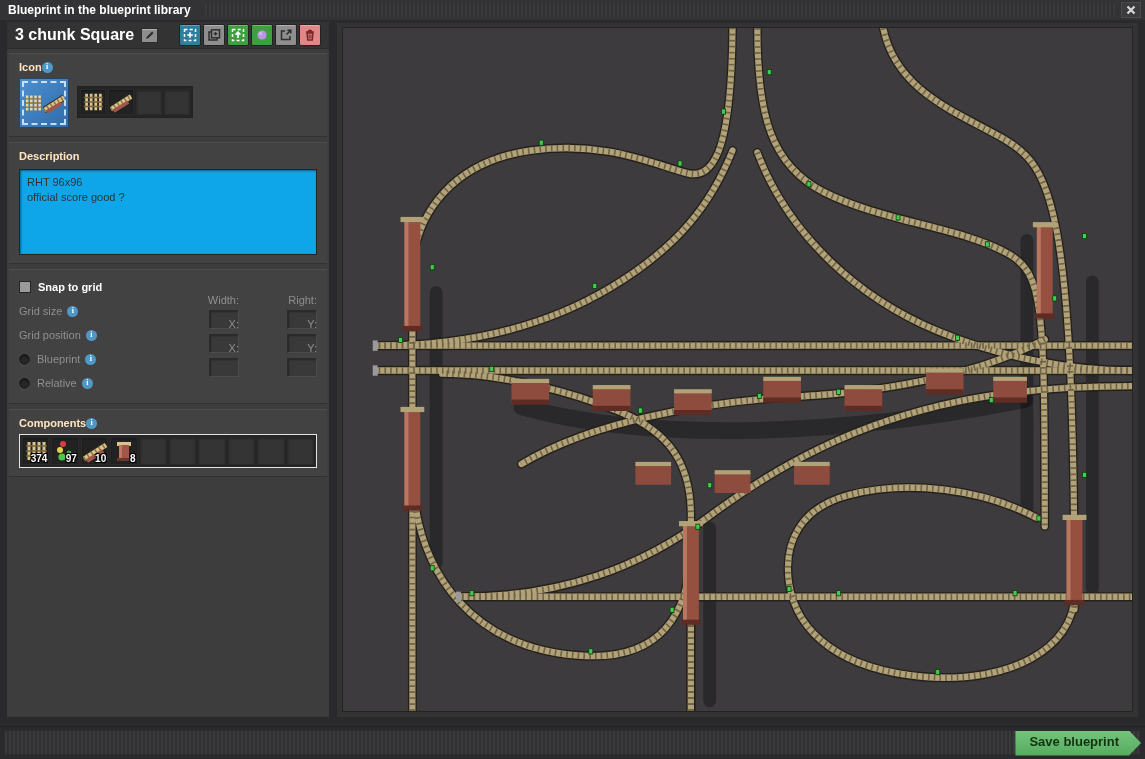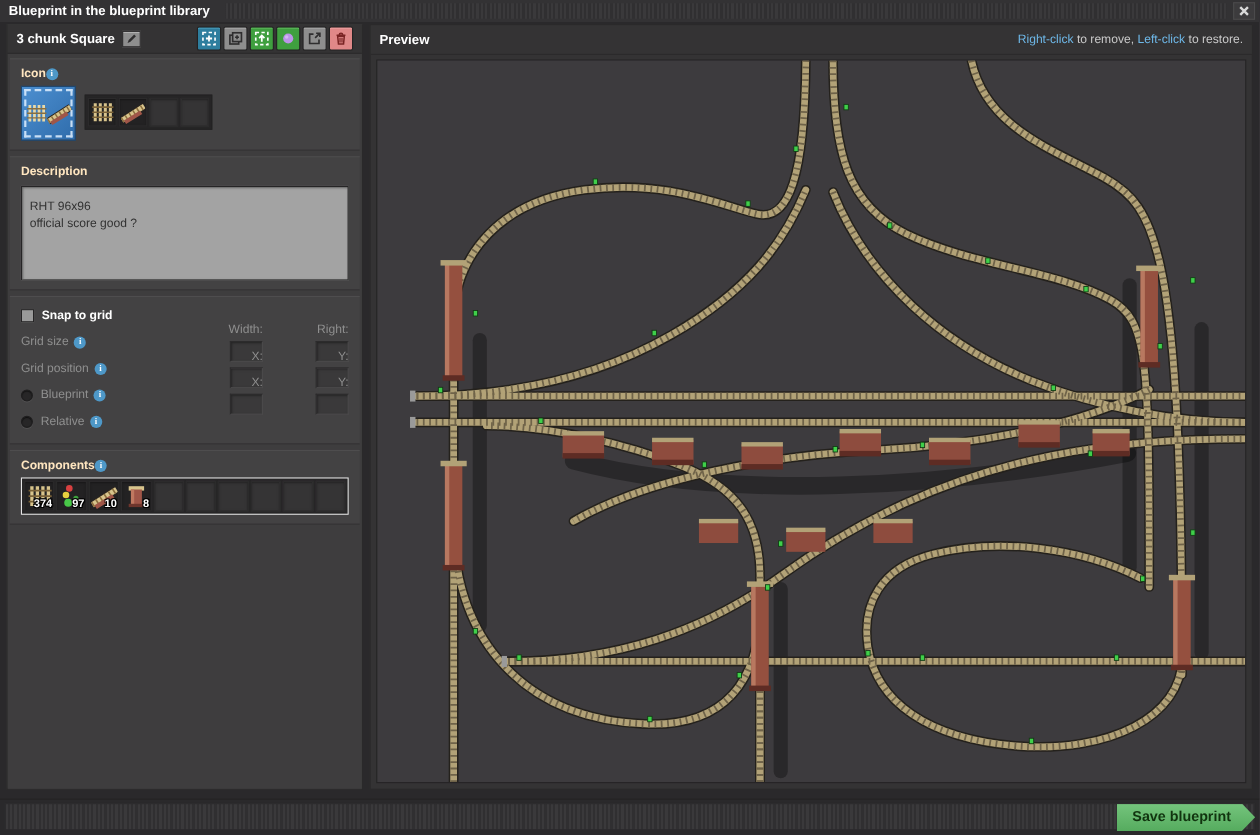--- a/index.html
+++ b/index.html
@@ -35,21 +35,21 @@
   }
   .right-panel {
     position:absolute; left:336px; top:22px; width:803px; height:696px;
     background:#343334; border:1px solid #2a292a;
     display:flex; flex-direction:column;
   }
   .subheader {
     height:27px; background:#343334; border-bottom:1px solid #2b2a2b;
     display:flex; align-items:center; padding:0 8px; flex:none;
   }
-  .subheader .sub-title { color:#ffffff; font-weight:bold; font-size:12px; }
+  .subheader .sub-title { color:#ffffff; font-weight:bold; font-size:16px; }
   
   .bp-toolbar { display:flex; gap:2px; margin-left:auto; }
   .tbtn {
     width:22px; height:22px; border:1px solid #232223; display:flex; align-items:center; justify-content:center;
     cursor:pointer; border-radius:2px;
   }
   .tbtn.teal  { background:#2e7e9e; box-shadow:inset 0 1px 0 #54a6c4; }
   .tbtn.gray  { background:#8e8e8e; box-shadow:inset 0 1px 0 #b2b2b2; }
   .tbtn.green { background:#3f9f3f; box-shadow:inset 0 1px 0 #6cc06a; }
   .tbtn.red   { background:#e08888; box-shadow:inset 0 1px 0 #f0aaaa; }
@@ -85,22 +85,22 @@
     display:flex; background:#262526; border:1px solid #232223; padding:2px; gap:2px; margin-top:8px;
   }
   .slot {
     width:26px; height:26px; background:#353435; border:1px solid #2b2a2b;
     box-shadow:inset 0 1px 2px rgba(0,0,0,.35); display:flex; align-items:center; justify-content:center;
     position:relative; cursor:pointer;
   }
   .slot.filled { background:#232223; }
   
   .desc-box {
-    margin:2px 10px 0 10px; height:86px; background:#a3a3a3; border:1px solid #262526;
-    box-shadow:inset 1px 1px 2px rgba(0,0,0,.4); padding:11px 7px; cursor:text;
+    margin:2px 10px 0 10px; height:86px; background:#0ea5e9; border:1px solid #262526;
+    box-shadow:inset 1px 1px 2px rgba(0,0,0,.4); padding:5px 7px; cursor:text;
   }
   .desc-box .line { color:#323232; font-size:11px; line-height:15px; }
   
   .snap-row { display:flex; align-items:center; padding:3px 10px; height:24px; }
   .snap-row .lbl { color:#8f8f8f; font-size:11px; display:flex; align-items:center; gap:5px; }
   .checkbox {
     width:12px; height:12px; background:#9a9a9a; border:1px solid #262526; margin-right:7px; cursor:pointer;
   }
   .radio {
     width:11px; height:11px; border-radius:50%; background:#272627; border:1px solid #1f1e1f;
@@ -388,24 +388,20 @@
         <div class="comp-slot"></div>
         <div class="comp-slot"></div>
         <div class="comp-slot"></div>
       </div>
     </div>
 
   </div>
 </div>
 
 <div class="right-panel">
-  <div class="subheader">
-    <span class="sub-title">Preview</span>
-    <span class="hint"><span class="link">Right-click</span><span> to remove, </span><span class="link">Left-click</span><span> to restore.</span></span>
-  </div>
   <div class="preview-wrap">
     <svg class="preview-svg" viewBox="0 0 796 658" preserveAspectRatio="none">
       <defs>
         <path id="r1" d="M36 306 H796"></path>
         <path id="r2" d="M36 330 H796"></path>
         <path id="r3" d="M120 548 H796"></path>
         <path id="r4" d="M70 658 V240 C70 175 115 128 190 118 C265 108 315 132 348 140 C378 147 392 105 393 0"></path>
         <path id="r5" d="M418 0 C418 85 432 132 485 158 C545 187 625 192 672 218 C706 237 708 265 708 480"></path>
         <path id="r6" d="M545 0 C558 62 622 82 667 107 C714 133 738 168 738 560"></path>
         <path id="r7" d="M70 425 C72 530 135 600 245 605 C320 608 350 565 351 500 L351 658"></path>

